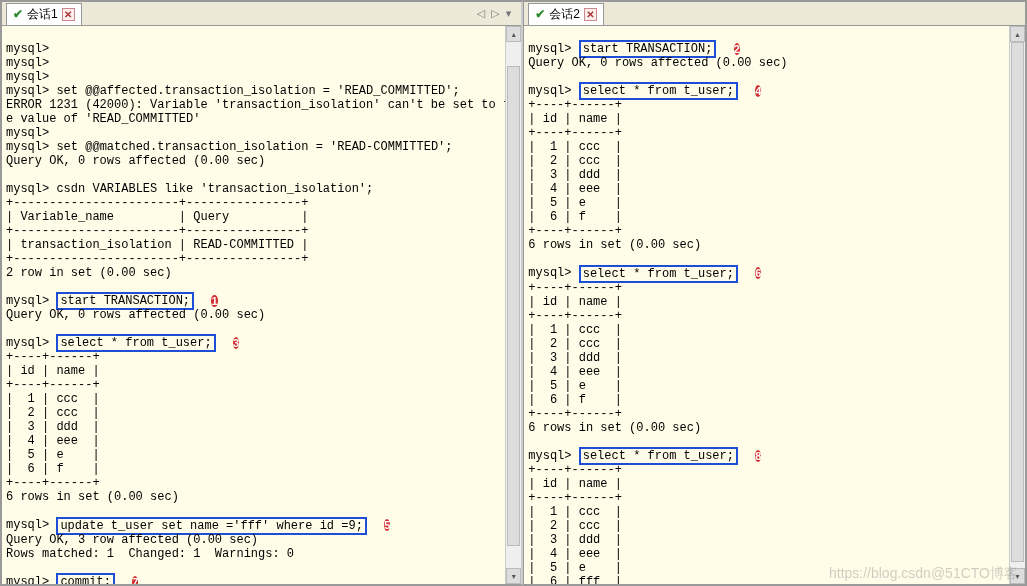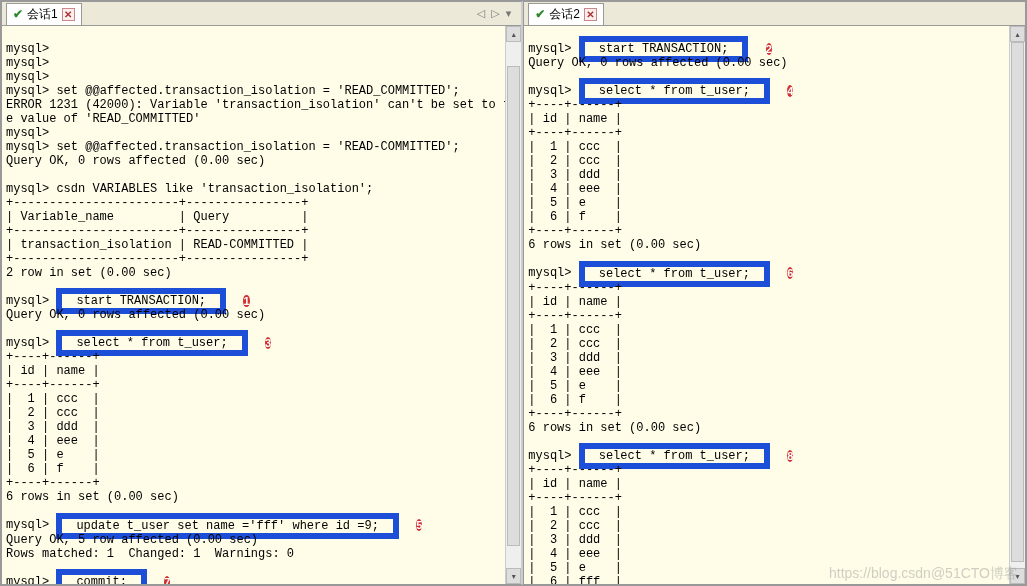--- a/index.html
+++ b/index.html
@@ -63,22 +63,22 @@
       font-size: 12px;
       line-height: 14px;
       padding: 2px 4px;
       overflow: hidden;
       position: relative;
       white-space: pre;
       color: #000;
     }
     .term span { display: inline; }
     .hl {
-      border: 6px solid #1d4ed8;
-      padding: 0 14px;
+      border: 2px solid #1d4ed8;
+      padding: 0 2px;
       display: inline-block;
       line-height: 13px;
       text-align: right;
     }
     .badge {
       display: inline-flex;
       align-items: center;
       justify-content: center;
       width: 16px; height: 16px;
       background: #d32f2f;
@@ -144,21 +144,21 @@
     </div>
   </div>
   <div class="term">
 <span>mysql&gt;</span>
 <span>mysql&gt;</span>
 <span>mysql&gt;</span>
 <span>mysql&gt;</span> <span>set @@affected.transaction_isolation = 'READ_COMMITTED';</span>
 <span>ERROR 1231 (42000): Variable 'transaction_isolation' can't be set to th
 e value of 'READ_COMMITTED'</span>
 <span>mysql&gt;</span>
-<span>mysql&gt;</span> <span>set @@affected.transaction_isolation = 'READ-COMMITTED';</span>
+<span>mysql&gt;</span> <span>set @@matched.transaction_isolation = 'READ-COMMITTED';</span>
 <span>Query OK, 0 rows affected (0.00 sec)</span>
 
 <span>mysql&gt;</span> <span>csdn VARIABLES like 'transaction_isolation';</span>
 <span>+-----------------------+----------------+</span>
 <span>| Variable_name         | Query          |</span>
 <span>+-----------------------+----------------+</span>
 <span>| transaction_isolation | READ-COMMITTED |</span>
 <span>+-----------------------+----------------+</span>
 <span>2 row in set (0.00 sec)</span>
 
@@ -172,21 +172,21 @@
 <span>|  1 | ccc  |</span>
 <span>|  2 | ccc  |</span>
 <span>|  3 | ddd  |</span>
 <span>|  4 | eee  |</span>
 <span>|  5 | e    |</span>
 <span>|  6 | f    |</span>
 <span>+----+------+</span>
 <span>6 rows in set (0.00 sec)</span>
 
 <span>mysql&gt;</span> <span class="hl">update t_user set name ='fff' where id =9;</span>  <span class="badge">5</span>
-<span>Query OK, 5 row affected (0.00 sec)</span>
+<span>Query OK, 3 row affected (0.00 sec)</span>
 <span>Rows matched: 1  Changed: 1  Warnings: 0</span>
 
 <span>mysql&gt;</span> <span class="hl">commit;</span>  <span class="badge">7</span>
 
 
 
 </div>
   <div class="scrollbar-v">
     <div class="sbtn">▴</div>
     <div class="thumb" style="top:40px;height:480px;"></div>

